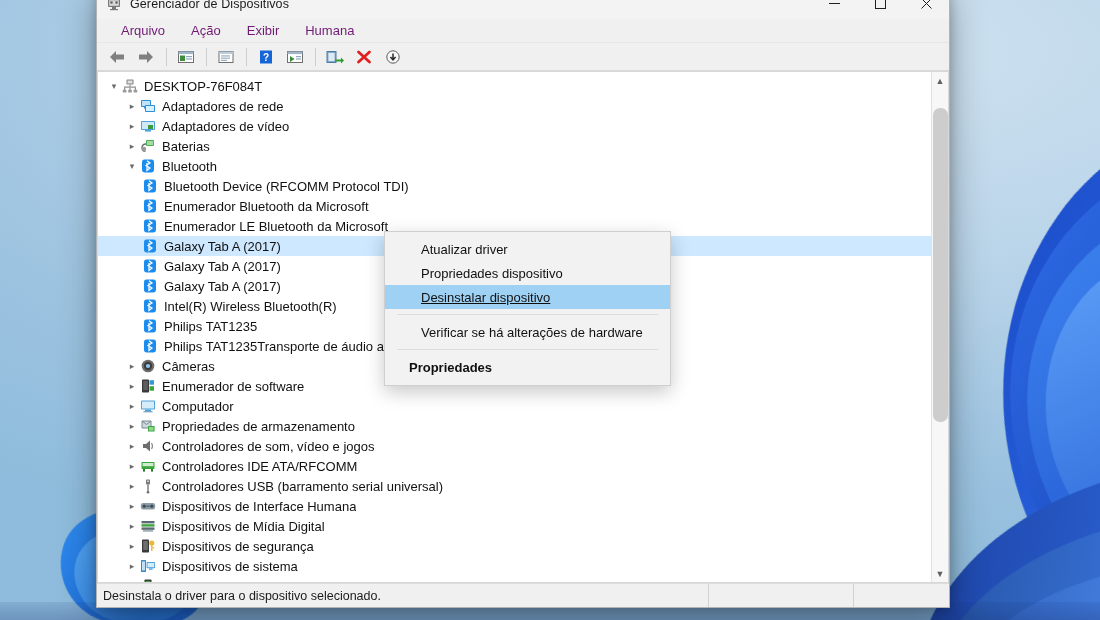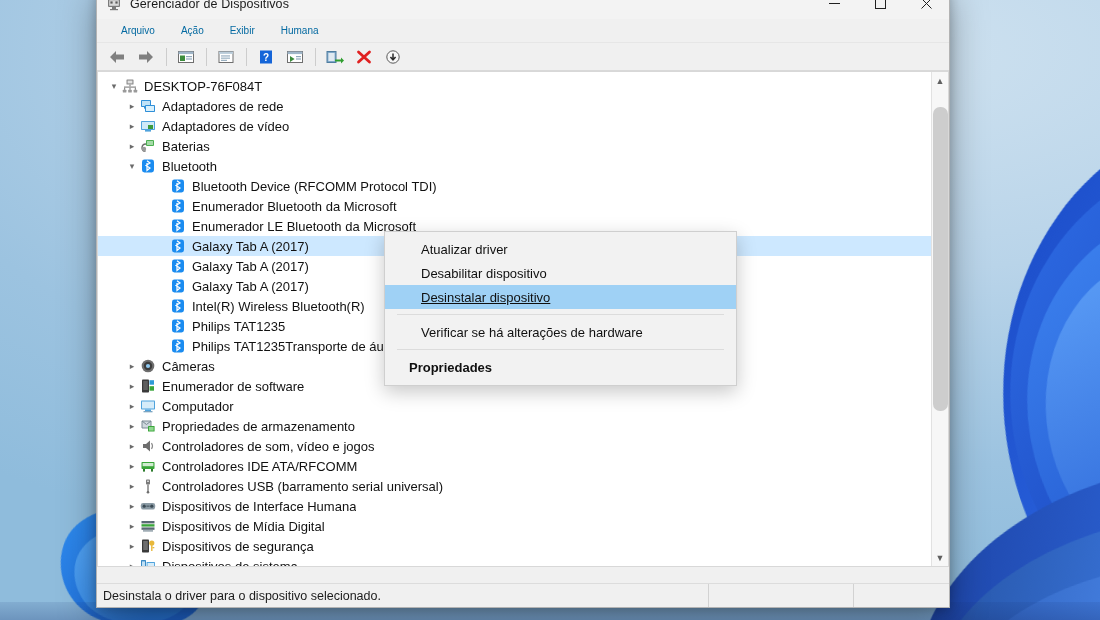--- a/index.html
+++ b/index.html
@@ -101,21 +101,21 @@
 
   
   .menubar {
     height:24px; flex:0 0 24px;
     background:#f0f0f0;
     display:flex; align-items:center;
     padding-left:14px;
     border-bottom:1px solid #e6e6e6;
   }
   .menu-item {
-    font-size:10px; color:#0369a1;
+    font-size:13px; color:#701a75;
     padding:2px 10px; margin-right:6px;
     white-space:nowrap;
   }
 
   
   .toolbar {
     height:28px; flex:0 0 28px;
     background:#f0f0f0;
     display:flex; align-items:center;
     padding-left:6px;
@@ -150,21 +150,21 @@
     width:16px; flex:0 0 16px;
     display:flex; align-items:center; justify-content:center;
     color:#6b6b6b; font-size:9px;
   }
   .rowicon { width:16px; height:16px; flex:0 0 16px; margin-right:6px; position:relative; }
   .label { overflow:hidden; text-overflow:clip; }
 
   
   .lvl0 { padding-left:8px; }
   .lvl1 { padding-left:26px; }
-  .lvl2 { padding-left:72px; }
+  .lvl2 { padding-left:44px; }
 
   
   .vscroll {
     width:17px; flex:0 0 17px;
     background:#f7f7f7;
     border-left:1px solid #e2e2e2;
     display:flex; flex-direction:column; align-items:center;
     position:relative;
   }
   .sb-arrow {
@@ -178,30 +178,29 @@
     background:#cdcdcd; border-radius:7px;
   }
 
   
   .statusbar {
     height:24px; flex:0 0 24px;
     background:#f0f0f0;
     display:flex; align-items:center;
     font-size:12.5px; color:#1b1b1b;
     border-top:1px solid #dcdcdc;
-    margin-top:16px;
   }
   .st-main { flex:0 0 612px; padding-left:6px; overflow:hidden; white-space:nowrap;
              border-right:1px solid #d2d2d2; height:100%; display:flex; align-items:center;}
   .st-pane { flex:0 0 145px; height:100%; border-right:1px solid #d2d2d2; }
   .st-grip { flex:1 1 auto; height:100%; }
 
   
   #ctxmenu {
-    position:absolute; left:287px; top:242px; width:353px;
+    position:absolute; left:287px; top:242px; width:287px;
     background:#f2f2f2;
     border:1px solid #cfcfcf;
     box-shadow:0 6px 18px rgba(0,0,0,.22);
     padding:5px 0 6px 0;
     font-size:13px; color:#101010;
     z-index:40;
   }
   .ctx-item {
     height:24px; display:flex; align-items:center;
     padding-left:36px; white-space:nowrap;
@@ -666,21 +665,21 @@
   </div>
 
   <div class="statusbar">
     <div class="st-main">Desinstala o driver para o dispositivo selecionado.</div>
     <div class="st-pane"></div>
     <div class="st-grip"></div>
   </div>
 
   <div id="ctxmenu">
     <div class="ctx-item">Atualizar driver</div>
-    <div class="ctx-item">Desabilitar dispositivo</div>
+    <div class="ctx-item">Propriedades dispositivo</div>
     <div class="ctx-item hl">Desinstalar dispositivo</div>
     <div class="ctx-sep"></div>
     <div class="ctx-item">Verificar se há alterações de hardware</div>
     <div class="ctx-sep"></div>
     <div class="ctx-item bold">Propriedades</div>
   </div>
 
 </div>
 
 </body></html>

